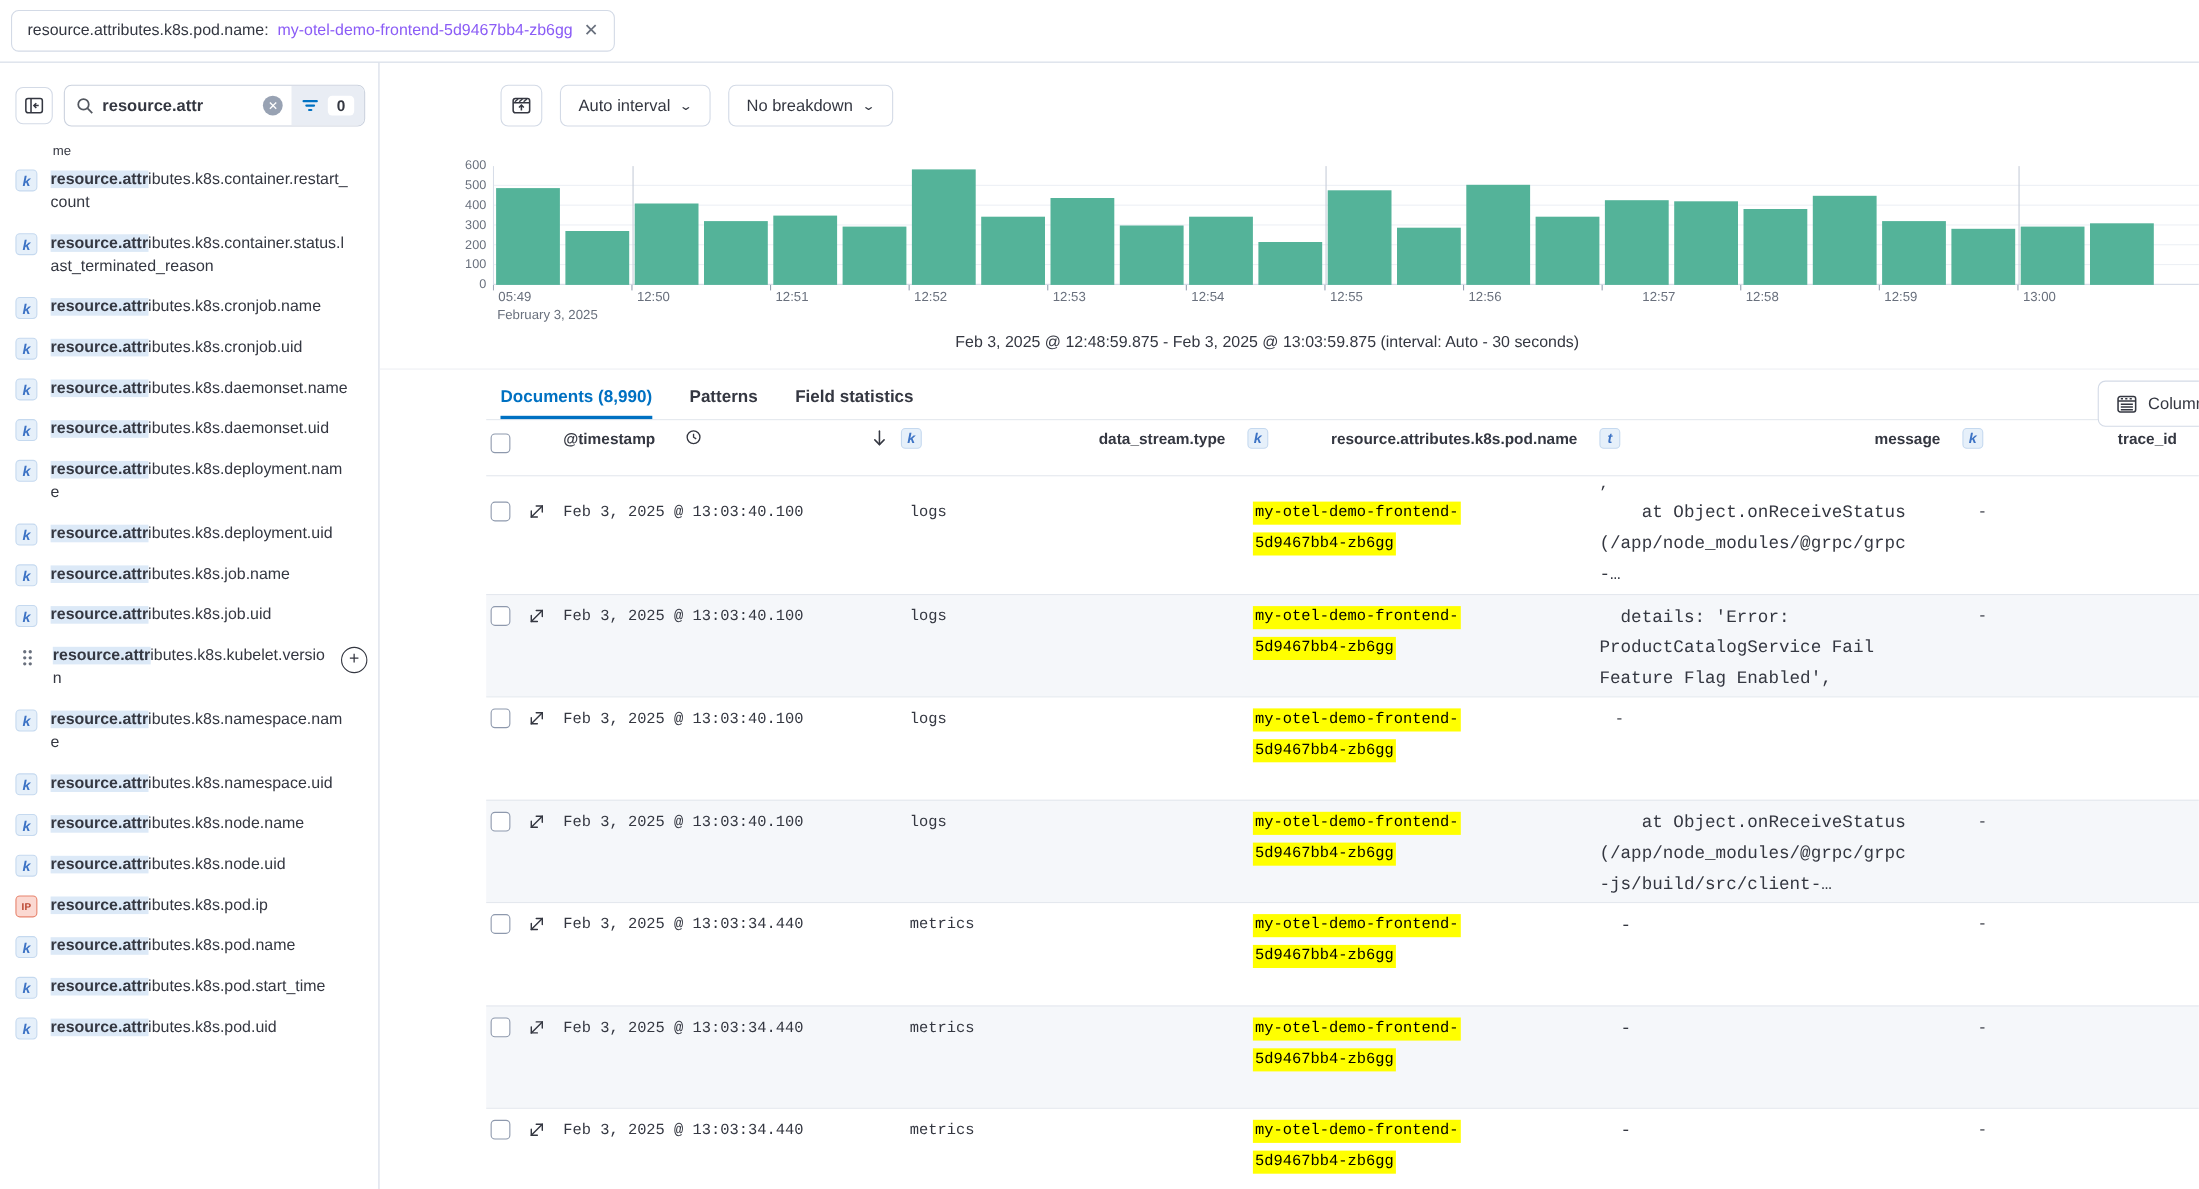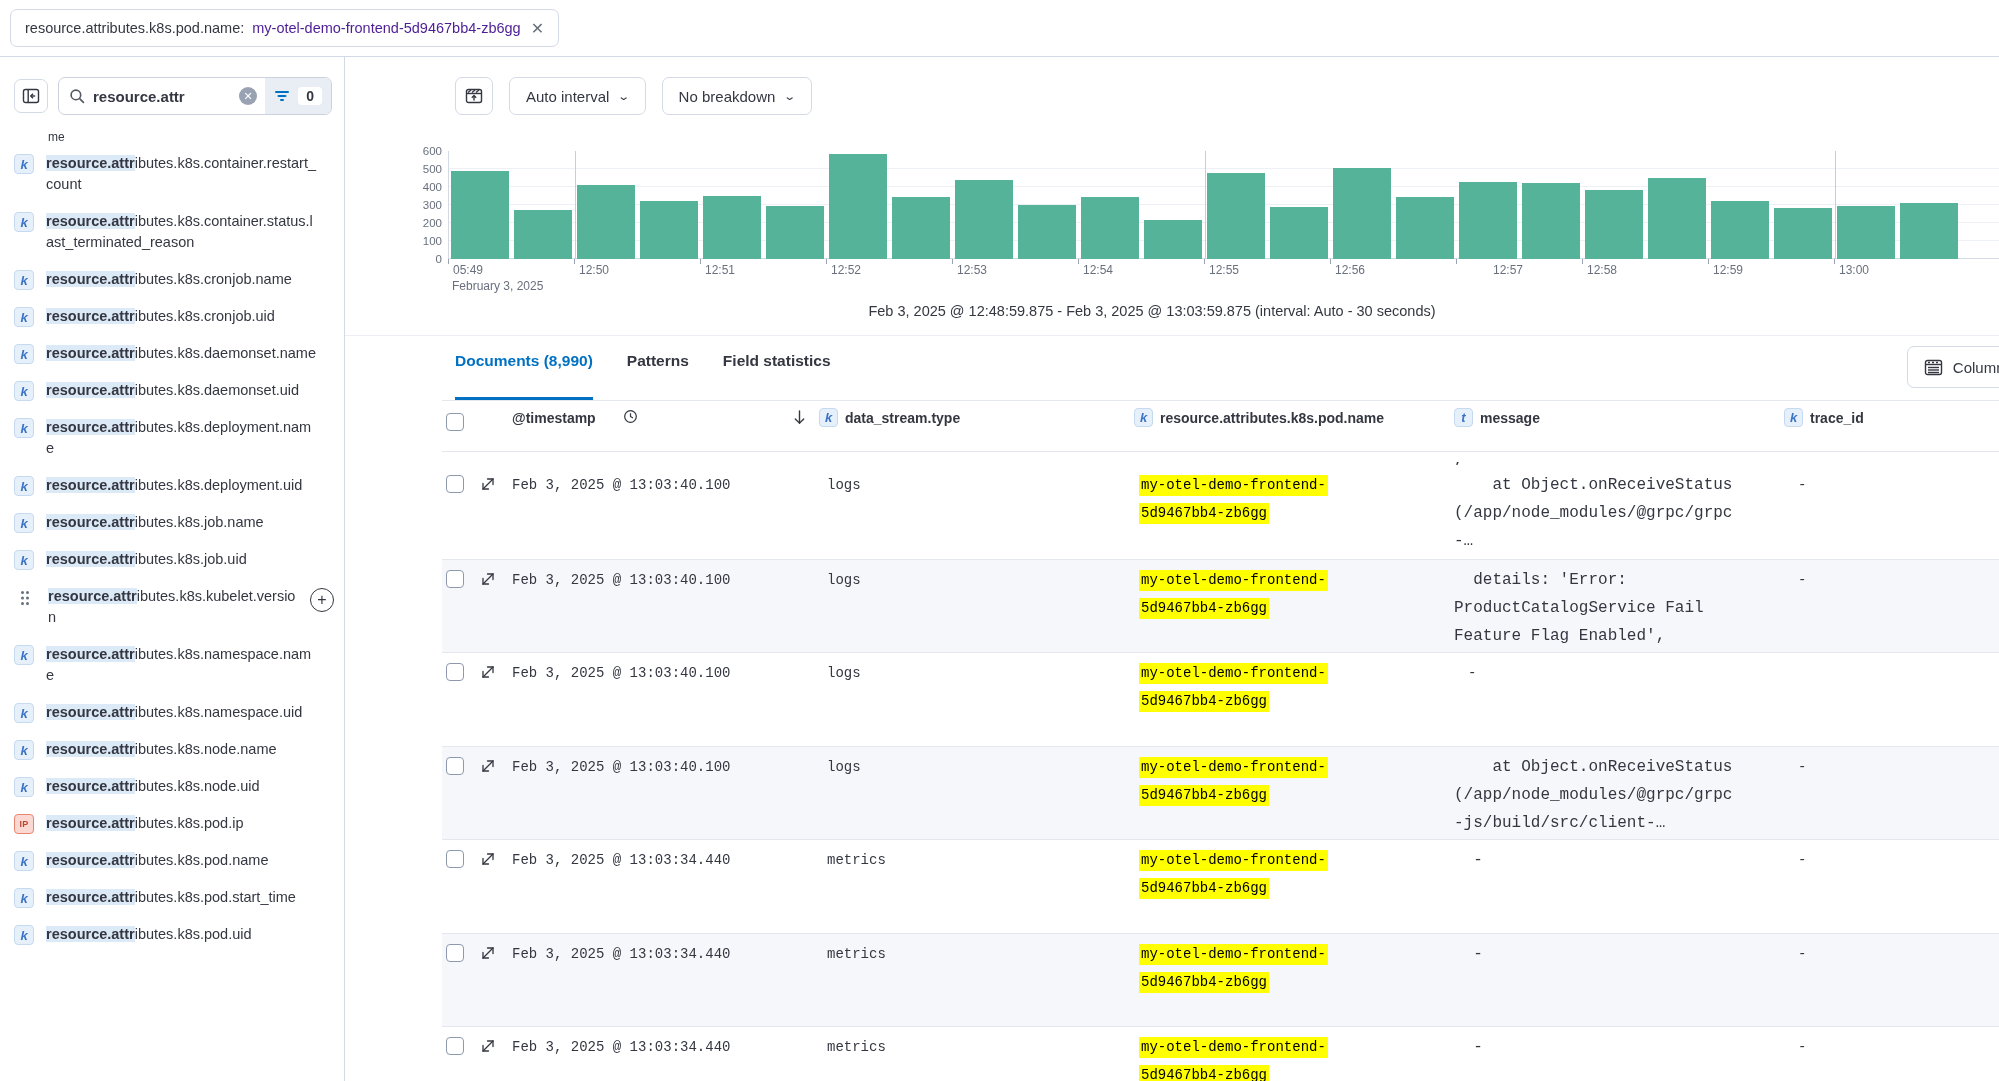--- a/index.html
+++ b/index.html
@@ -3,21 +3,21 @@
 <meta charset="utf-8">
 <style>
   * { box-sizing: border-box; margin: 0; padding: 0; }
   html,body { width:1999px; height:1081px; overflow:hidden; background:#fff;
     font-family:"Liberation Sans", sans-serif; color:#343741; }
 
   
   .filter-bar { height:57px; border-bottom:1px solid #D3DAE6; display:flex; align-items:center; padding-left:10px; }
   .filter-pill { display:inline-flex; align-items:center; gap:8px; border:1px solid #D3DAE6; border-radius:7px;
     background:#fff; height:38px; padding:0 14px; font-size:14.5px; }
-  .filter-pill .fval { color:#4c1d95; }
+  .filter-pill .fval { color:#8b5cf6; }
   .filter-pill .fx { color:#69707D; font-size:16px; cursor:pointer; margin-left:2px; }
 
   .content { display:flex; height:1024px; }
 
   
   .sidebar { width:345px; border-right:1px solid #D3DAE6; padding-top:20px; overflow:hidden; flex:none; }
   .side-controls { display:flex; align-items:center; gap:10px; padding:0 12px 0 14px; }
   .icon-btn { width:34px; height:34px; border:1px solid #D3DAE6; border-radius:7px; background:#fff;
     display:flex; align-items:center; justify-content:center; cursor:pointer; flex:none; }
   .search-group { flex:1; display:flex; align-items:stretch; border:1px solid #CBD2DE; border-radius:7px;
@@ -64,30 +64,30 @@
   .x-axis { position:relative; height:34px; width:1890px; }
   .x-tick-mark { position:absolute; top:0; width:1px; height:5px; background:#98A2B3; }
   .x-tick-label { position:absolute; top:4px; font-size:12px; color:#69707D; }
   .x-date { position:absolute; top:20px; left:4px; font-size:12px; color:#69707D; }
 
   .caption { text-align:center; font-size:14.5px; margin:10px 40px 0 0; }
   .section-rule { border:0; border-top:1px solid #EDEFF4; margin:16px 0 0 0; }
 
   
   .tabs-row { display:flex; gap:34px; margin:16px 0 0 110px; position:relative; }
-  .tab { font-size:15.5px; font-weight:700; padding-bottom:27px; cursor:pointer; border-bottom:3px solid transparent; }
+  .tab { font-size:15.5px; font-weight:700; padding-bottom:8px; cursor:pointer; border-bottom:3px solid transparent; }
   .tab.active { color:#0071C2; border-bottom-color:#0071C2; }
   .columns-btn { position:absolute; right:-30px; top:-6px; height:42px; border:1px solid #D3DAE6; border-radius:7px;
     background:#fff; display:flex; align-items:center; gap:10px; padding:0 16px; font-size:15px; cursor:pointer; }
 
   
   .grid { margin-left:97px; }
   .grid-row { display:grid; grid-template-columns:67px 310px 315px 320px 330px 1fr; align-items:start; }
   .grid-header { border-top:1px solid #E4E8EE; border-bottom:1px solid #E4E8EE; padding:8px 0 6px 0; min-height:52px; }
-  .hcell { display:flex; align-items:flex-start; gap:7px; font-size:14px; font-weight:700; line-height:18px; }
+  .hcell { display:flex; align-items:flex-start; gap:7px; font-size:14px; font-weight:700; line-height:18px;justify-content:space-between; }
   .hcell .hlabel { word-break:break-all; padding-right:20px; }
   .hcell .token { width:19px; height:19px; margin-top:-1px; }
   .h-ts { padding-left:3px; }
   .sort-ic { margin-left:auto; margin-right:12px; }
   .controls-cell { display:flex; align-items:center; gap:17px; padding:4px 0 0 4px; }
   .checkbox { width:18px; height:18px; border:1px solid #8E99AD; border-radius:4px; background:#fff; flex:none; cursor:pointer; }
   .sliver-row { height:13px; overflow:hidden; }
   .sliver-row .frag { grid-column:5; font-family:"Liberation Mono","DejaVu Sans Mono",monospace; font-size:14px; }
   .doc-row { height:93.5px; border-top:1px solid #E4E8EE; overflow:hidden; padding-top:6px; }
   .doc-row.striped { background:#F5F7FA; }

